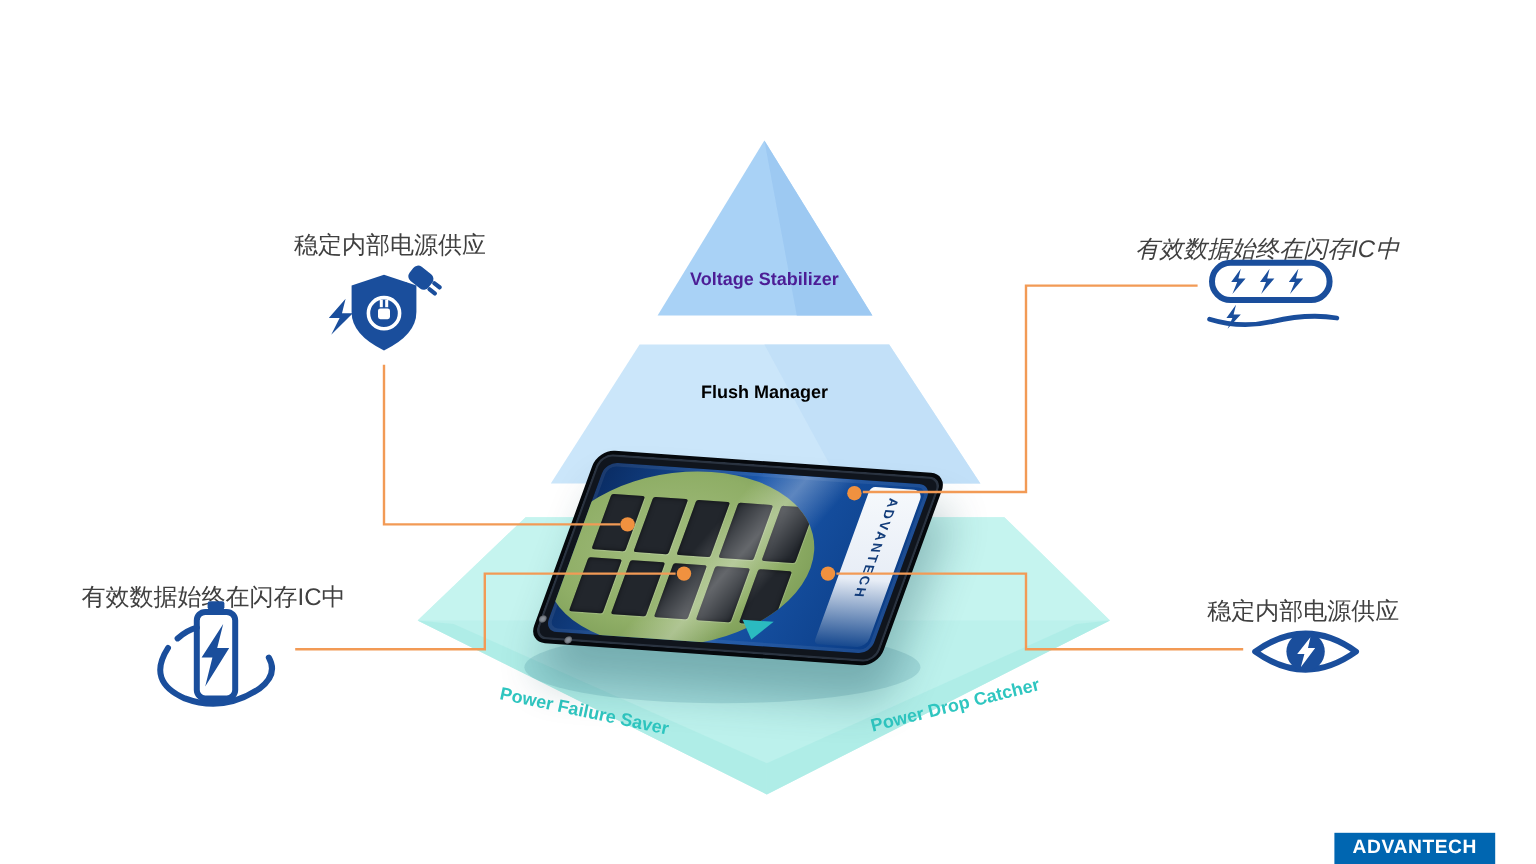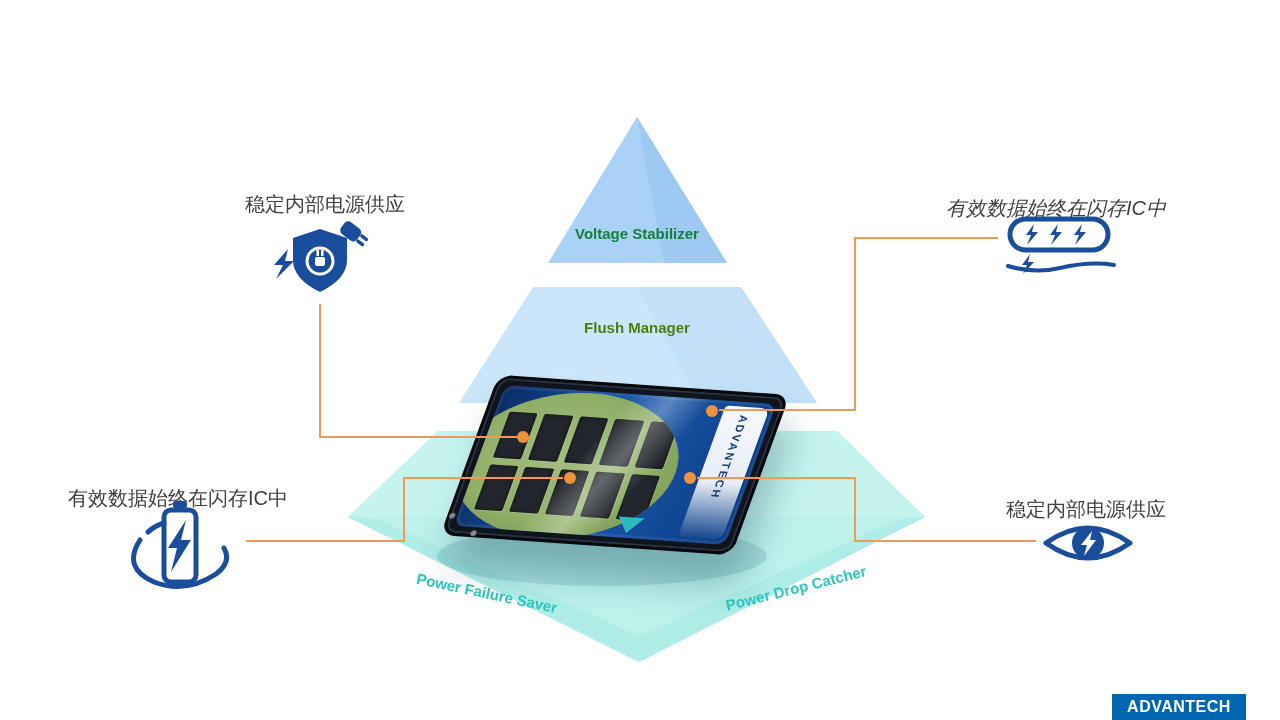--- a/index.html
+++ b/index.html
@@ -4,22 +4,22 @@
 <style>
   html,body{margin:0;padding:0;background:#fff;}
   body{font-family:"Liberation Sans", sans-serif;}
   .stage{position:relative;width:1280px;height:720px;overflow:hidden;background:#ffffff;}
   .layer-svg{position:absolute;left:0;top:0;pointer-events:none;}
   .bg{z-index:0;}
   .overlay{z-index:3;}
 
   
   .pyr-label{position:absolute;transform:translate(-50%,-50%);font-weight:700;font-size:15px;white-space:nowrap;z-index:1;}
-  .lbl-voltage{left:637px;top:233px;color:#15803d;}
-  .lbl-flush{left:637px;top:327px;color:#4d7c0f;}
+  .lbl-voltage{left:637px;top:233px;color:#4c1d95;}
+  .lbl-flush{left:637px;top:327px;color:#000000;}
   .lbl-pfs{left:487px;top:593px;color:#2fc6c0;transform:translate(-50%,-50%) rotate(12deg);}
   .lbl-pdc{left:796px;top:588px;color:#2fc6c0;transform:translate(-50%,-50%) rotate(-14deg);}
 
   
   .callout-text{position:absolute;transform:translate(-50%,-50%);font-size:20px;color:#404040;white-space:nowrap;z-index:4;margin-top:48px;}
   .ct-tl{left:325px;top:156px;}
   .ct-tr{left:1056px;top:160px;font-style:italic;}
   .ct-bl{left:178px;top:450px;}
   .ct-br{left:1086px;top:461px;}
 

